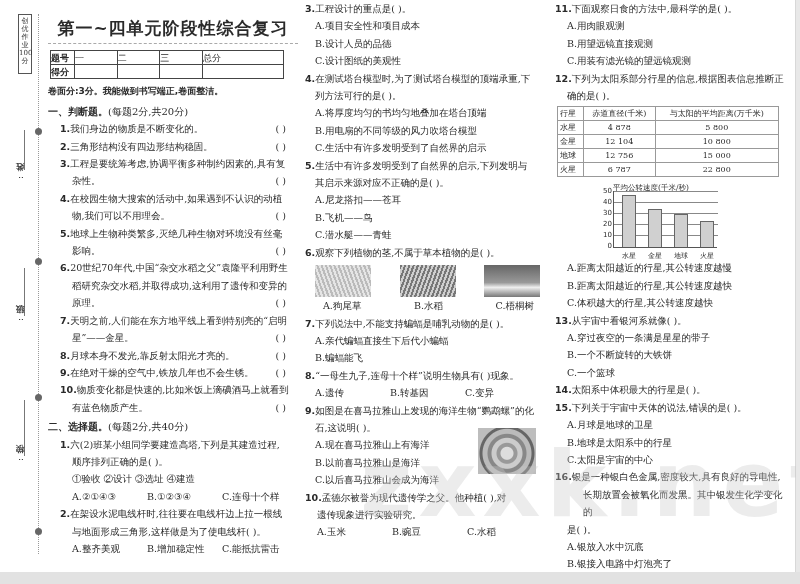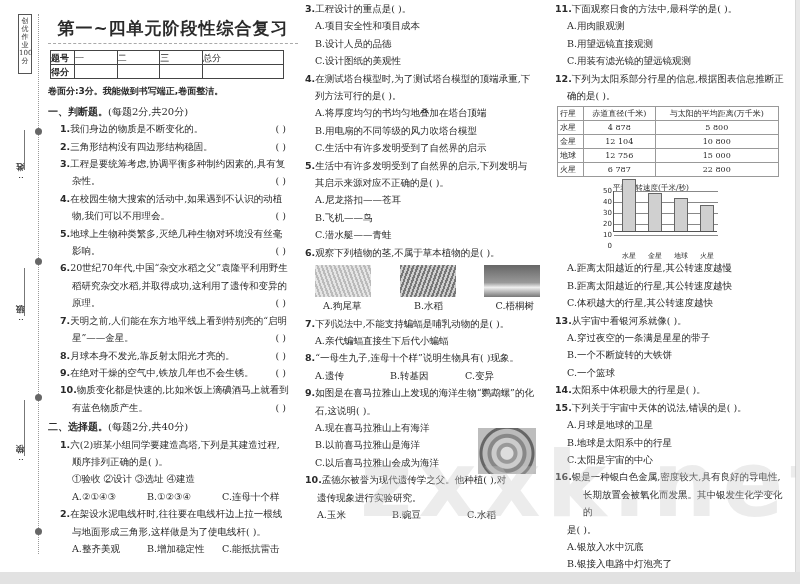--- a/index.html
+++ b/index.html
@@ -49,21 +49,21 @@
   .piclabels { display: flex; justify-content: space-between; padding: 0 16px 0 18px; gap: 14px; }
 
   .fossil { position: absolute; right: 14px; top: 428px; width: 58px; height: 46px; background: radial-gradient(circle at 50% 55%, #ddd 0 6px, #999 7px 10px, #ccc 11px 15px, #888 16px 19px, #bbb 20px 24px, #666 25px 27px, transparent 28px); background-color: #bdbdbd; }
 
   table.planets { border-collapse: collapse; width: 222px; margin: 2px 0 0 2px; font-size: 8px; }
   table.planets td { border: 1px solid #999; height: 14px; line-height: 12px; text-align: center; }
   table.planets td:first-child { text-align: left; padding-left: 2px; width: 26px; }
 
   .chart { position: relative; width: 160px; height: 78px; margin: 4px 0 0 44px; font-size: 7px; font-family: "DejaVu Sans", sans-serif; }
   .chart-title { position: absolute; left: 14px; top: -2px; font-family: "DejaVu Serif", serif; font-size: 7.5px; }
-  .plot { position: absolute; left: 14px; top: 10px; width: 104px; height: 41px; border-left: 1px solid #555; border-bottom: 1px solid #555; }
+  .plot { position: absolute; left: 14px; top: 10px; width: 104px; height: 57px; border-left: 1px solid #555; border-bottom: 1px solid #555; }
   .gl { position: absolute; left: 0; width: 104px; border-top: 1px solid #888; }
   .yt { position: absolute; left: -14px; width: 12px; text-align: right; font-size: 7px; line-height: 7px; }
   .bar { position: absolute; bottom: 0; width: 14px; background: #d0d0d0; border: 1px solid #666; border-bottom: none; }
   .xl { position: absolute; top: 57px; width: 22px; text-align: center; font-family: "DejaVu Serif", serif; font-size: 7px; }
 
   .watermark { position: absolute; left: 360px; top: 440px; font-family: "DejaVu Sans", sans-serif; font-weight: bold; font-size: 90px; color: rgba(200,200,200,0.35); letter-spacing: 6px; pointer-events: none; line-height: 90px; }
 </style>
 </head>
 <body>
 
@@ -176,20 +176,21 @@
       </div>
       <div class="piclabels">
         <span>A.狗尾草</span>
         <span>B.水稻</span>
         <span>C.梧桐树</span>
       </div>
     </div>
     <div class="q" style="padding-left:0">
       <span class="num">7.</span><span>下列说法中,不能支持蝙蝠是哺乳动物的是(        )。</span>
       <div class="opt" style="padding-left:10px">A.亲代蝙蝠直接生下后代小蝙蝠</div>
+      <div class="opt" style="padding-left:10px">B.蝙蝠能飞</div>
     </div>
     <div class="q" style="padding-left:0">
       <span class="num">8.</span><span>“一母生九子,连母十个样”说明生物具有(        )现象。</span>
       <div class="opts3" style="padding-left:10px">
         <span>A.遗传</span>
         <span>B.转基因</span>
         <span>C.变异</span>
       </div>
     </div>
     <div class="q" style="padding-left:0">

